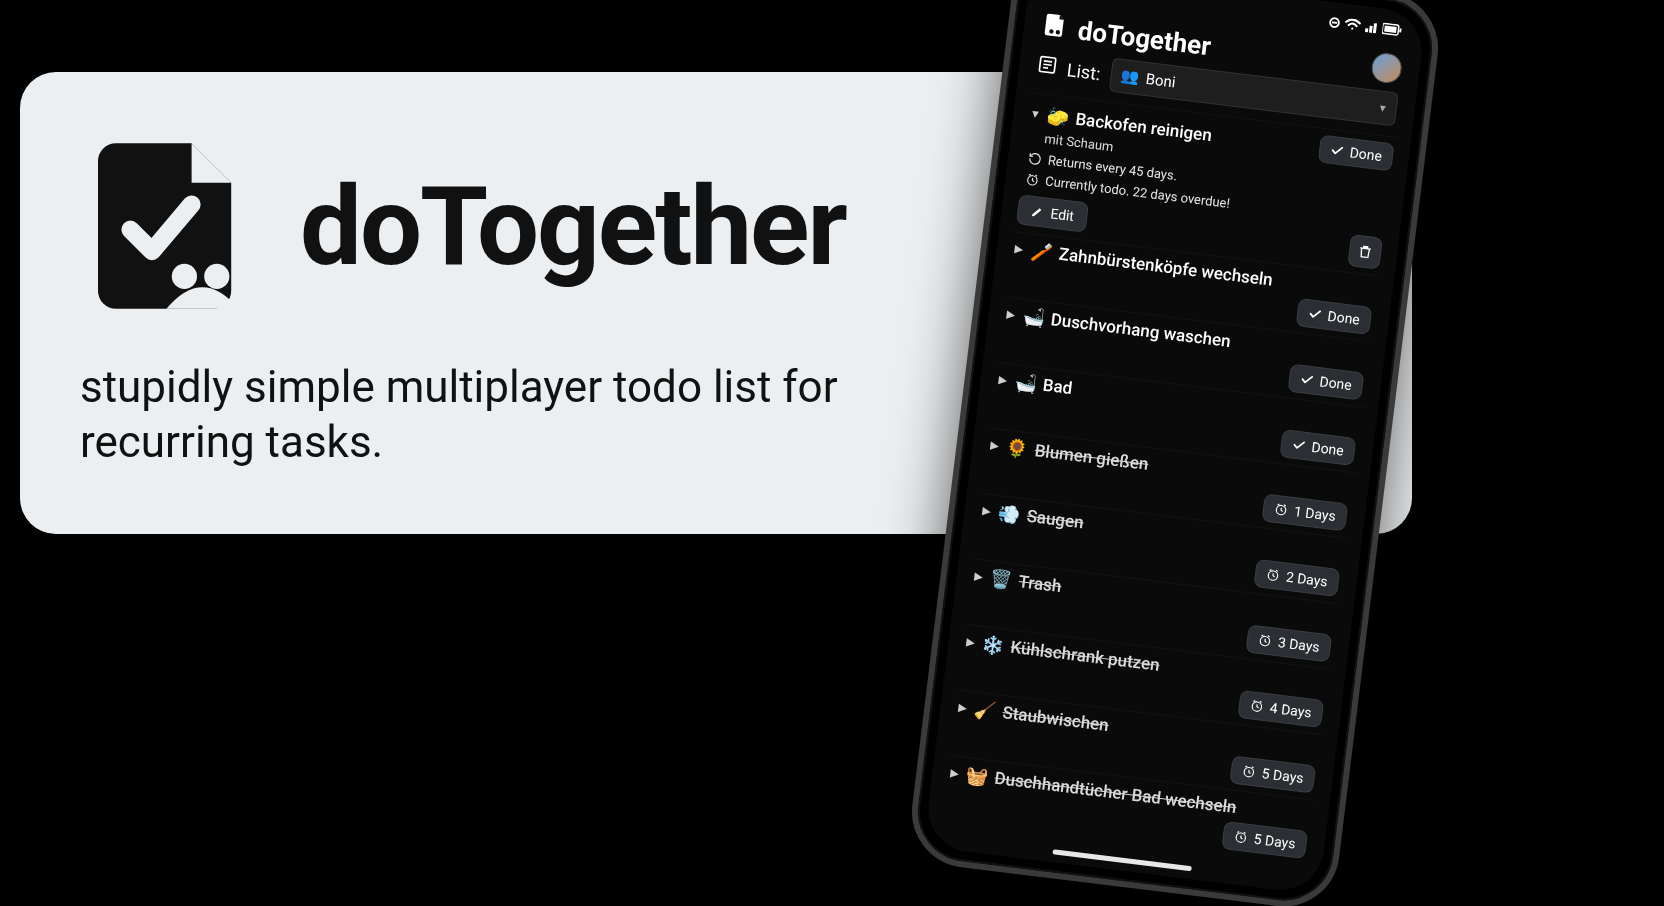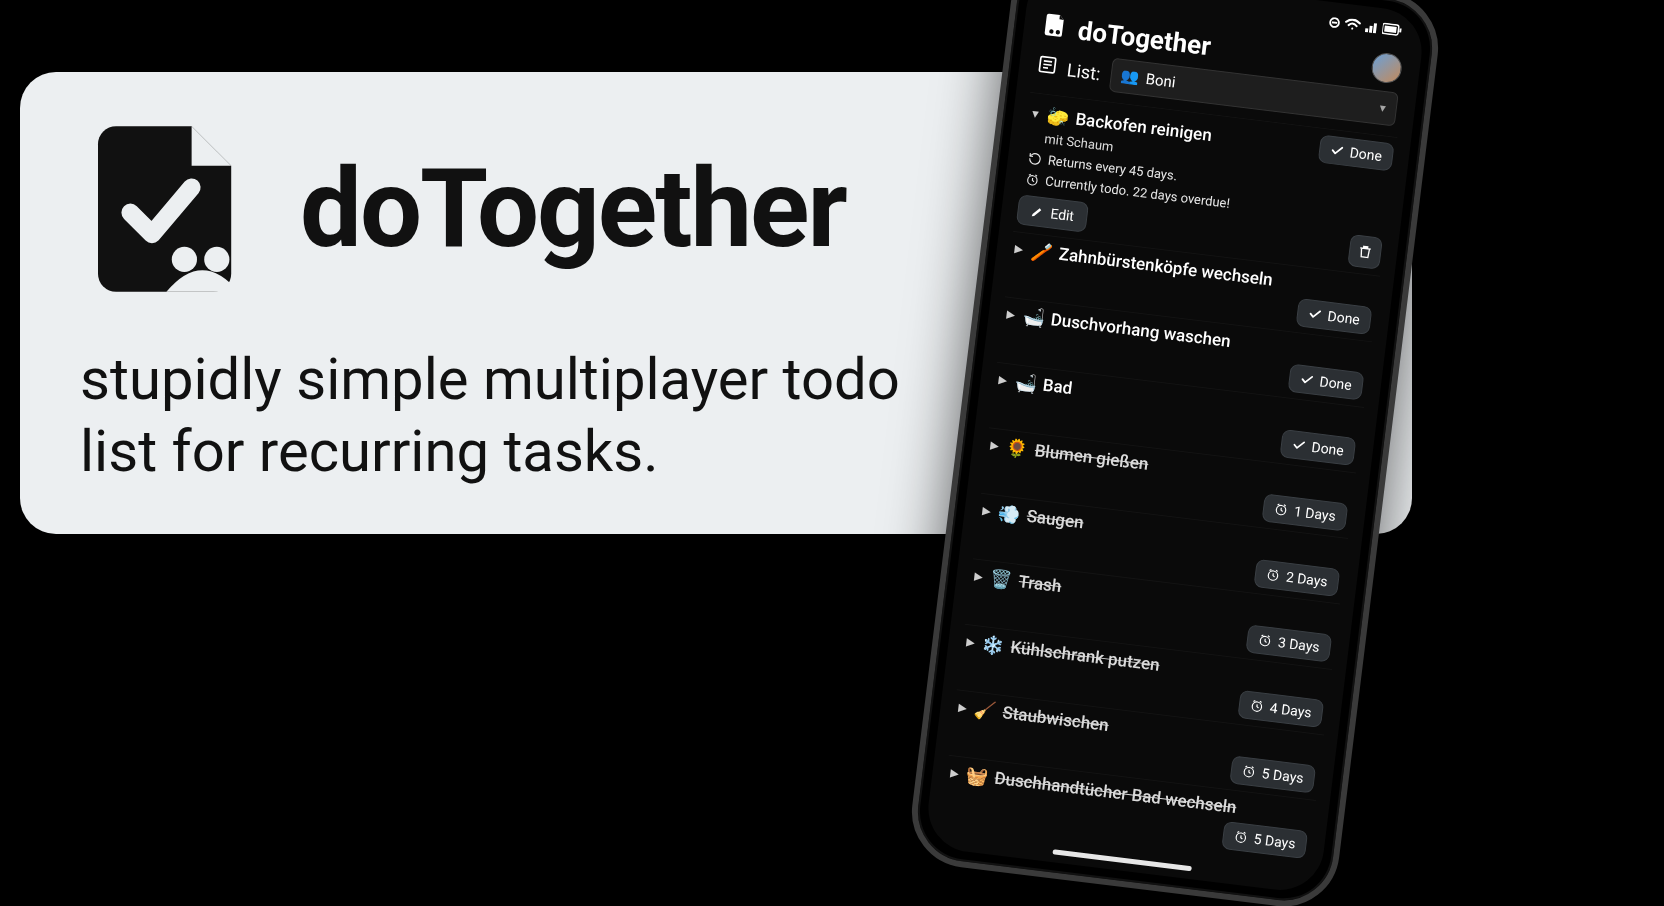--- a/index.html
+++ b/index.html
@@ -13,21 +13,21 @@
     left: 20px; top: 72px;
     width: 1392px; height: 462px;
     background: #eceff1;
     border-radius: 36px;
     padding: 40px 60px;
     display: flex; flex-direction: column; justify-content: center;
   }
   .hero-top { display: flex; align-items: center; gap: 40px; }
   .hero-logo { width: 180px; height: 180px; flex: 0 0 auto; }
   .hero-title { font-size: 110px; font-weight: 700; color: #111; letter-spacing: -2px; }
-  .hero-tag { margin-top: 44px; font-size: 58px; color: #111; line-height: 1.25; max-width: 900px; }
+  .hero-tag { margin-top: 44px; font-size: 44px; color: #111; line-height: 1.25; max-width: 900px; }
 
   
   .phone-wrap {
     position: absolute;
     left: 960px; top: -30px;
     width: 430px; height: 920px;
     transform: rotate(7deg);
     transform-origin: 50% 50%;
   }
   .phone {

